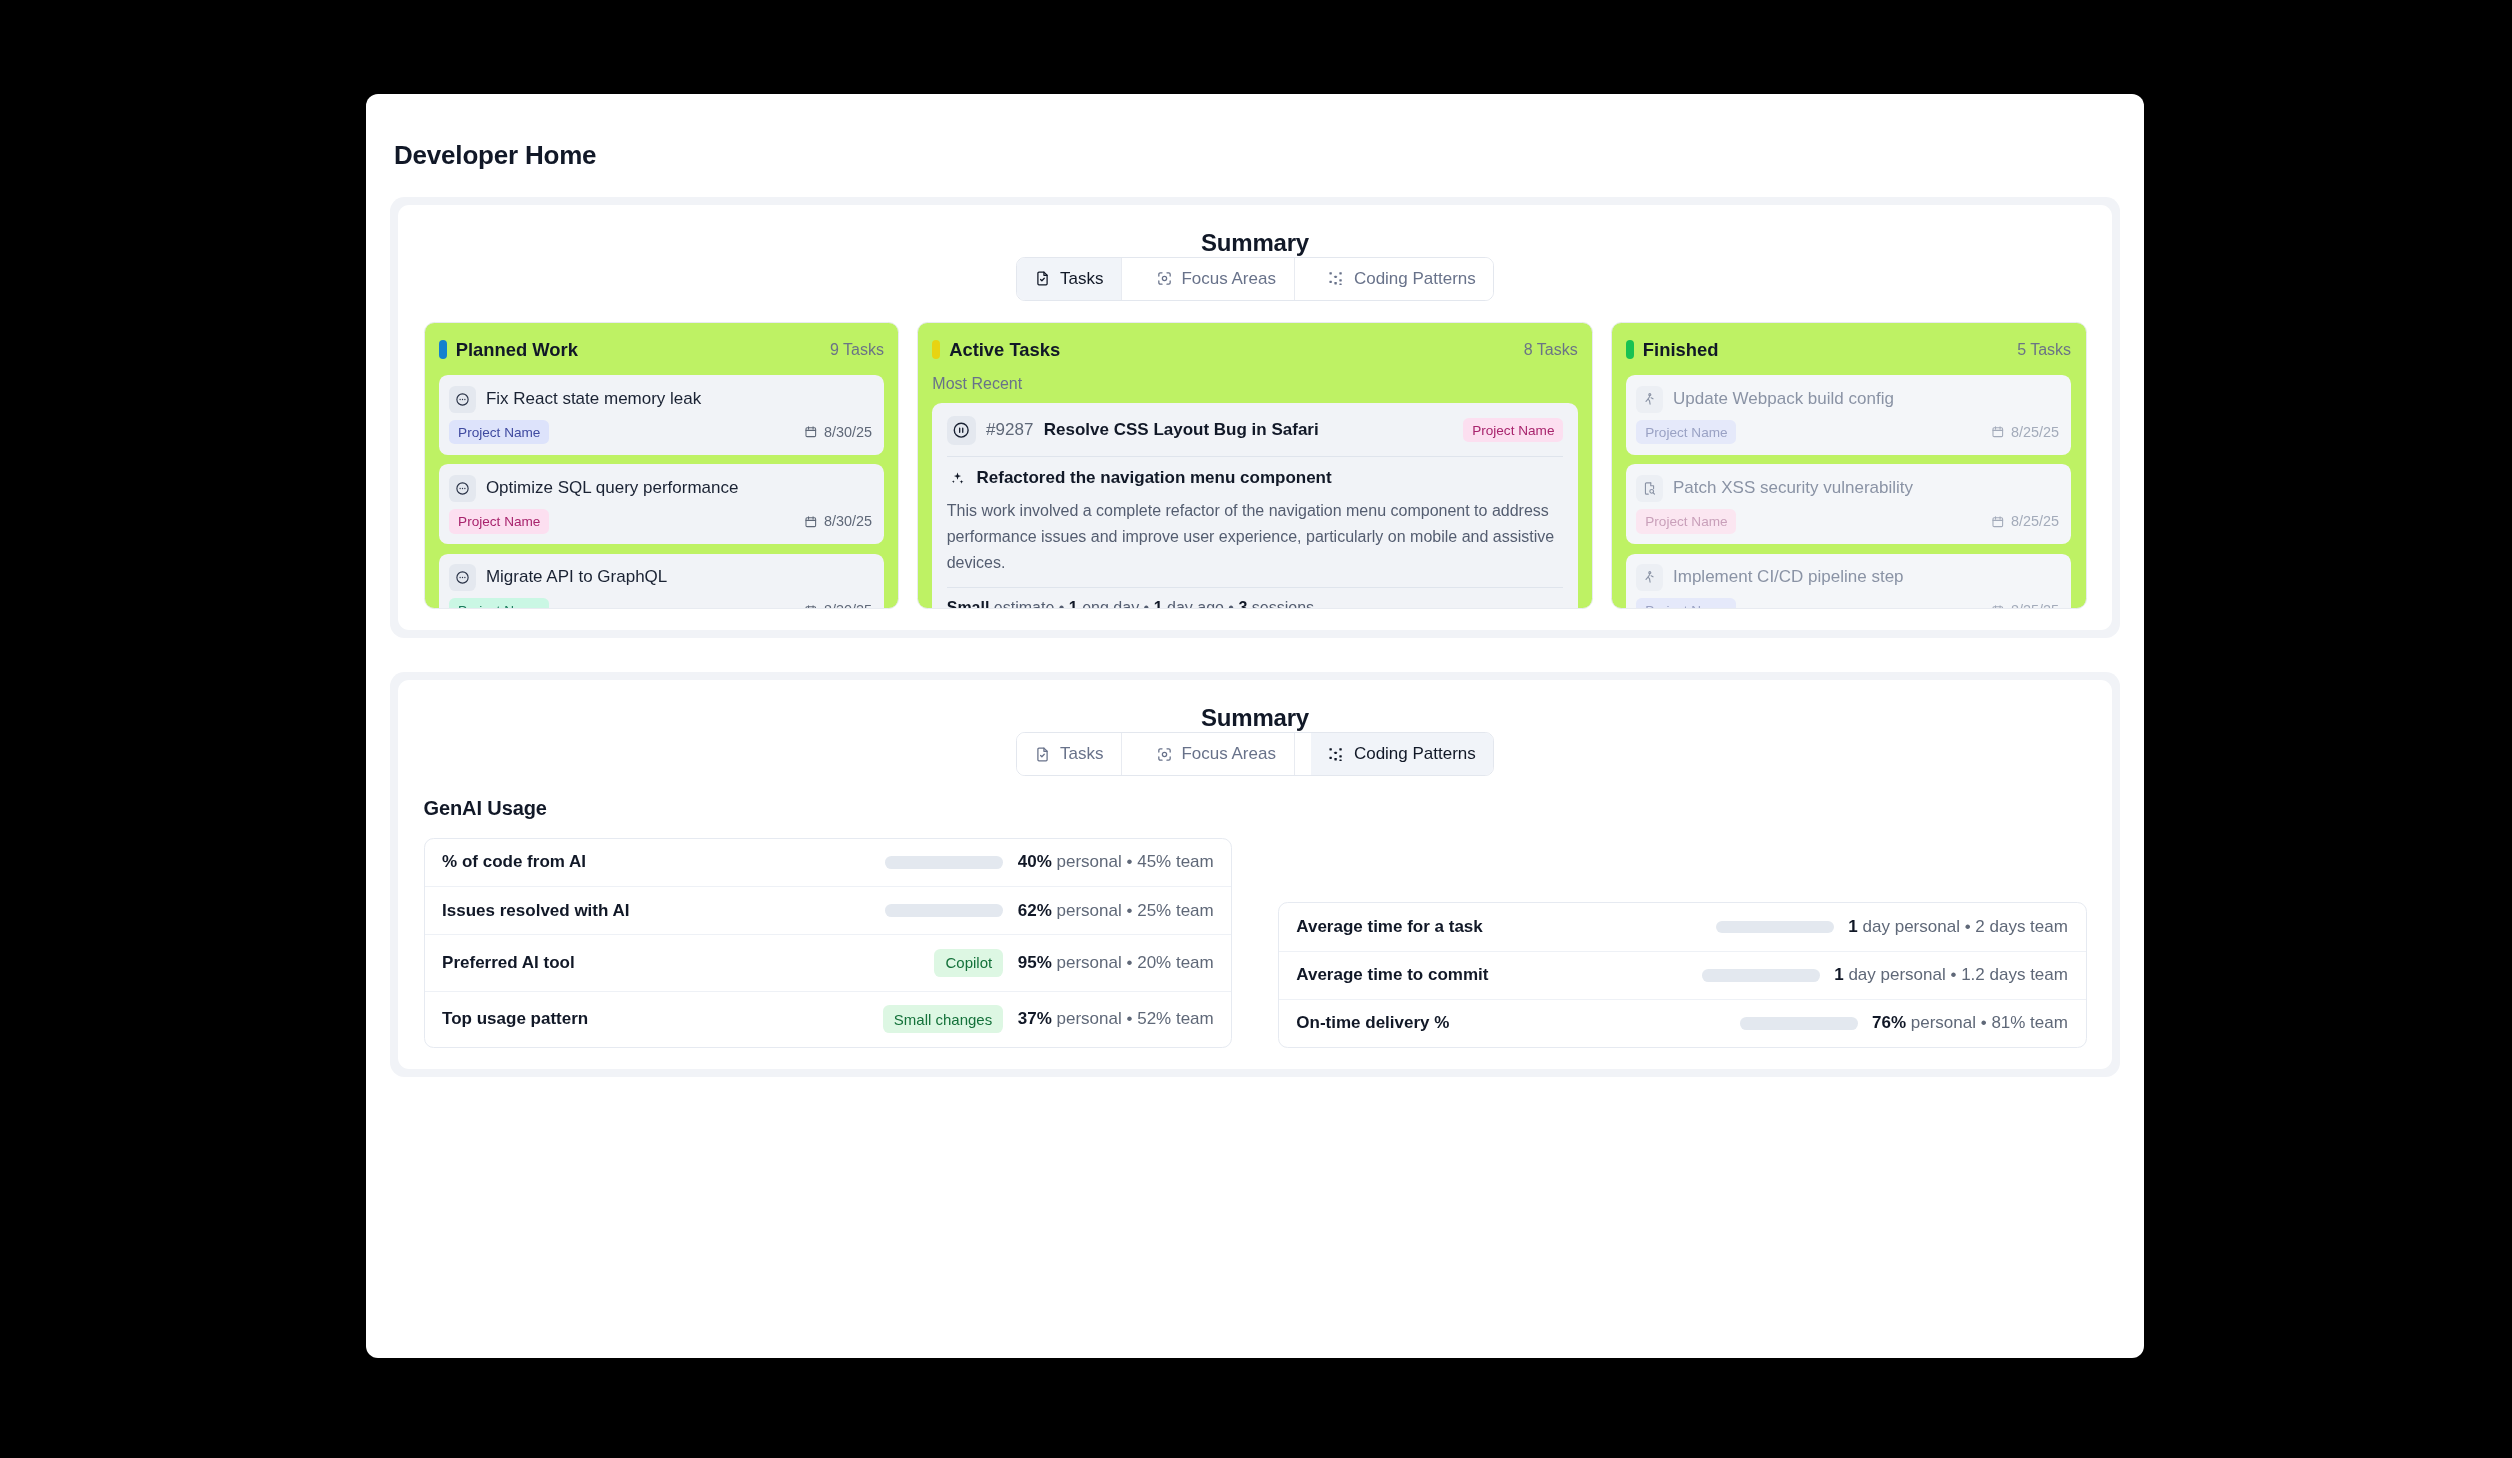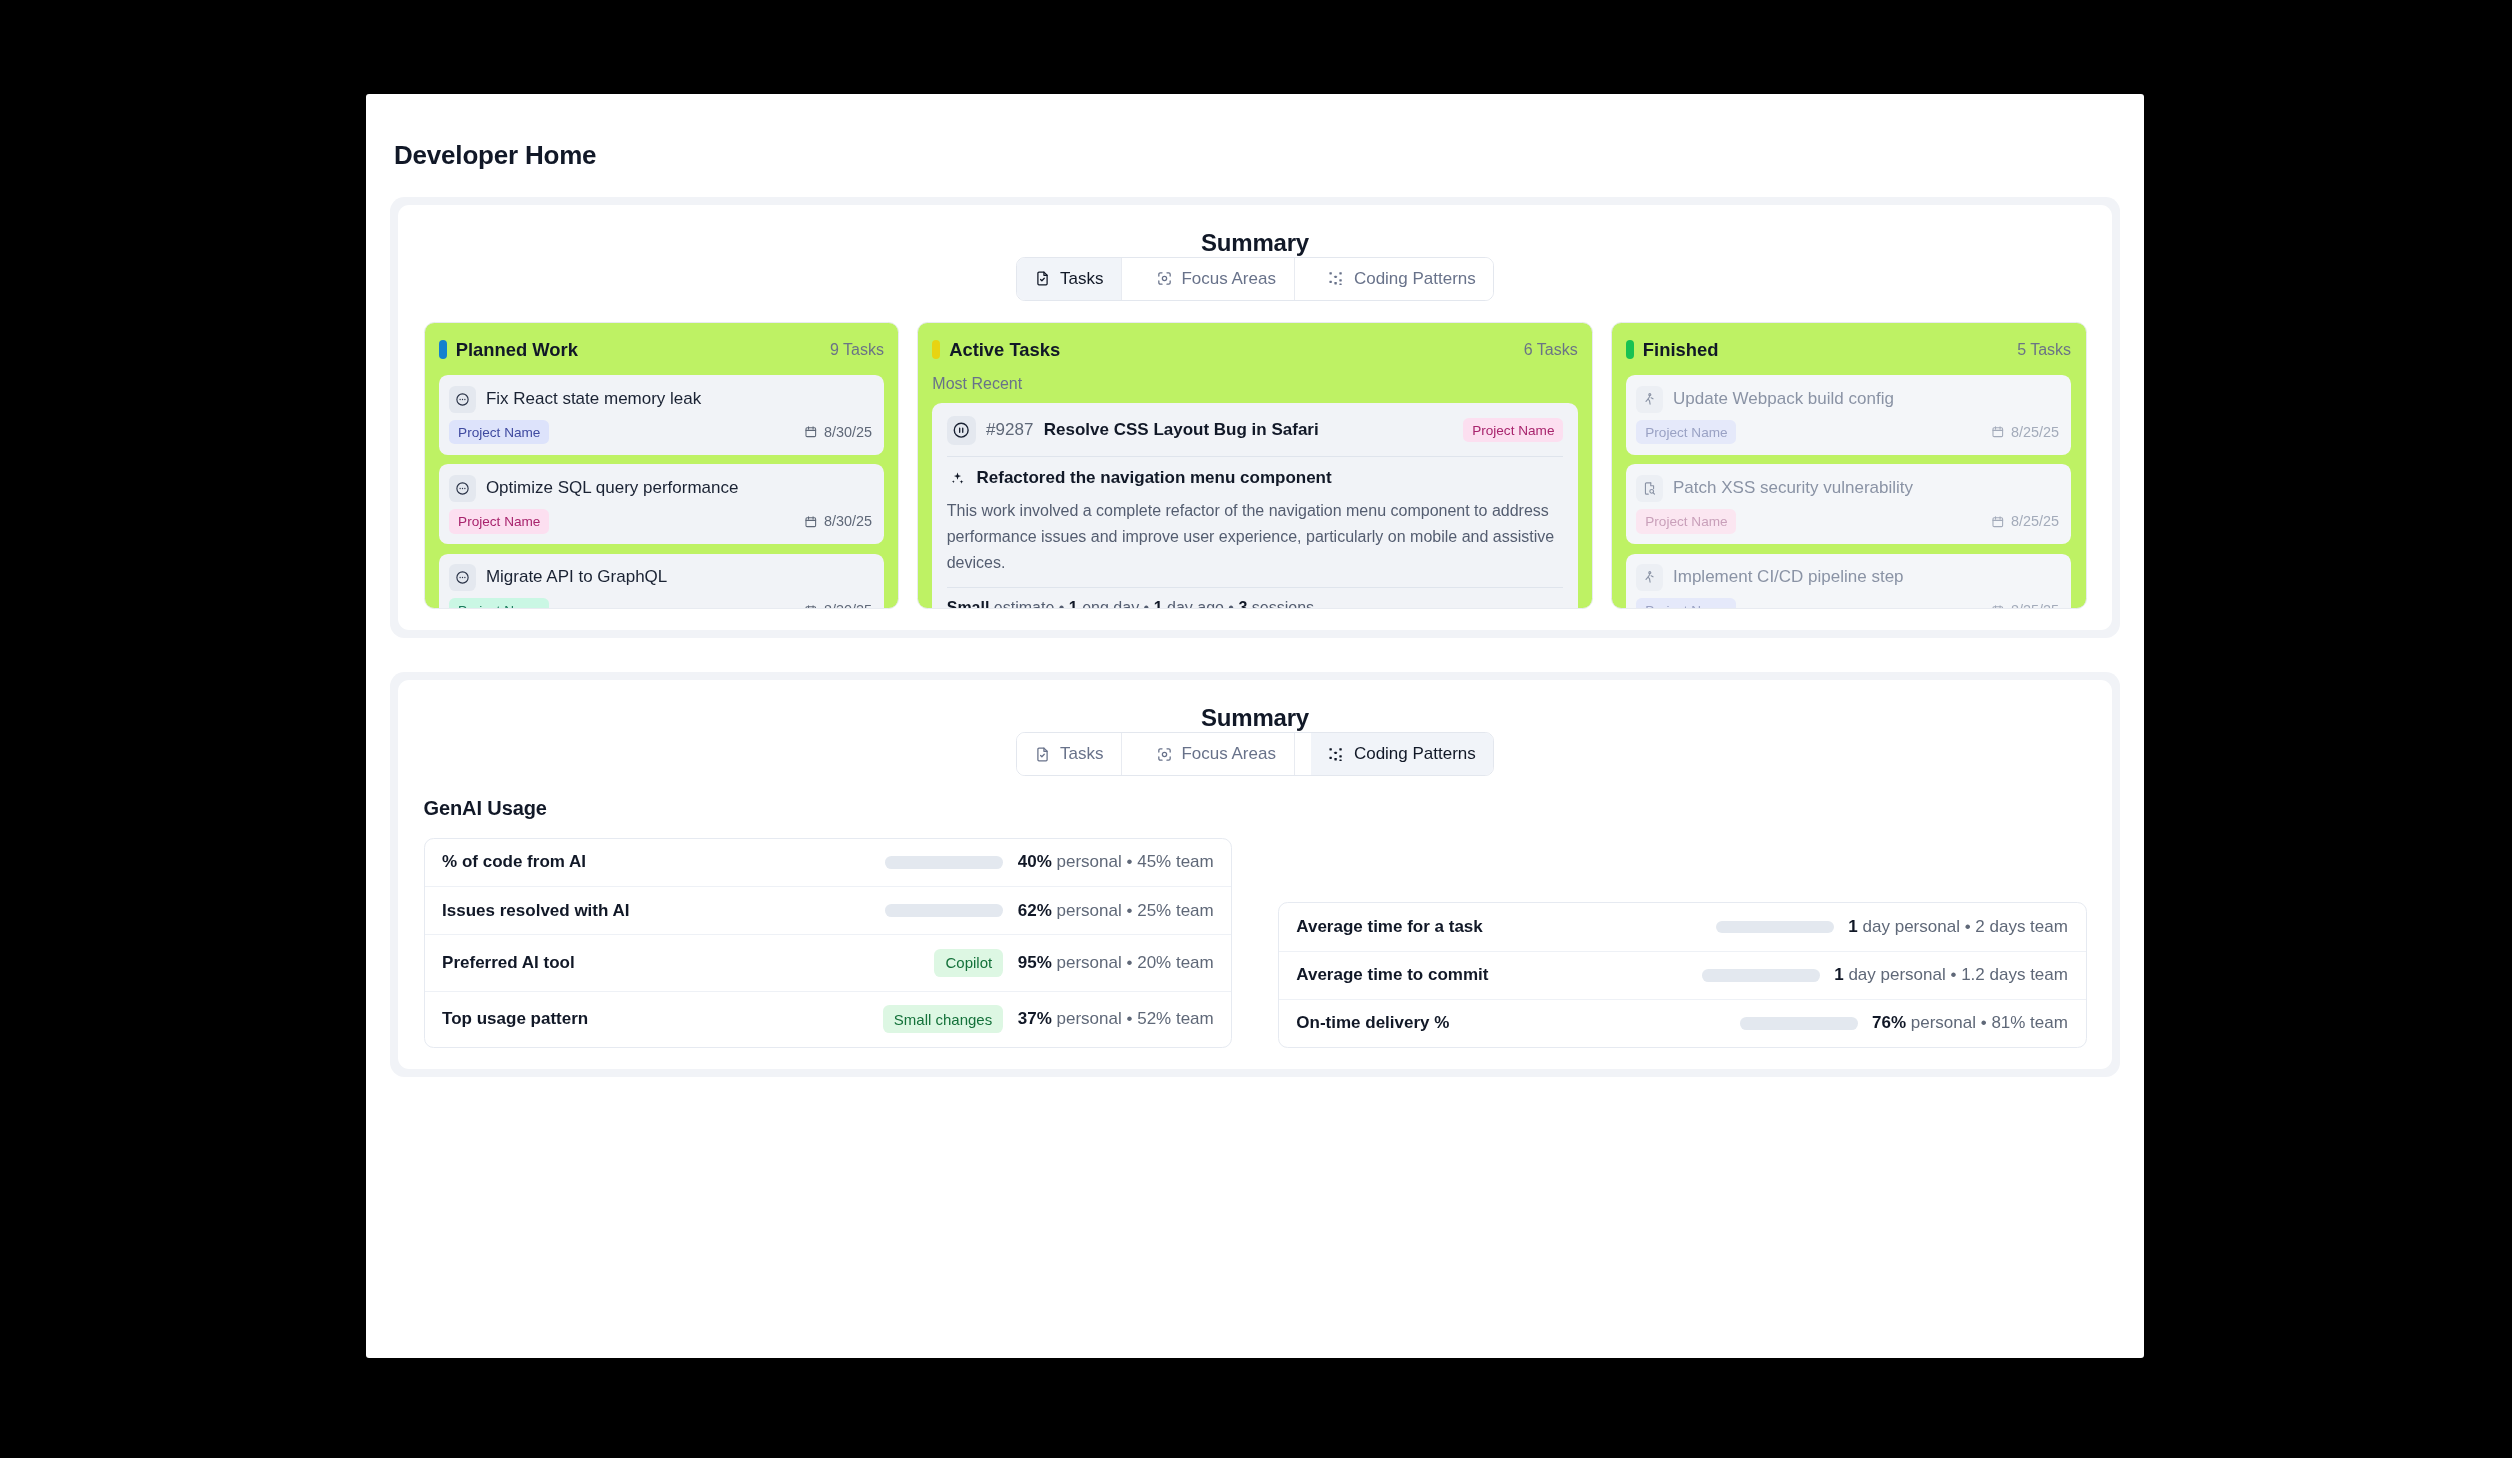--- a/index.html
+++ b/index.html
@@ -13,21 +13,21 @@
   }
 
   
   .window-card {
     position: absolute;
     left: 366px;
     top: 94px;
     width: 1778px;
     height: 1264px;
     background: #ffffff;
-    border-radius: 3px;
+    border-radius: 12px;
     overflow: hidden;
   }
 
   .page-title {
     font-size: 26px;
     font-weight: bold;
     color: #111827;
     padding: 46px 0 0 28px;
     letter-spacing: -0.2px;
   }
@@ -371,21 +371,21 @@
           </div>
 
         </div>
 
         <div class="col wide">
           <div class="col-head">
             <div class="col-head-left">
               <span class="col-dot" style="background:#e8d411"></span>
               <span class="col-name">Active Tasks</span>
             </div>
-            <span class="col-count">6 Tasks</span>
+            <span class="col-count">8 Tasks</span>
           </div>
 
           <div class="sub-label">Most Recent</div>
 
           <div class="active-card">
             <div class="active-row1">
               <div class="active-row1-left">
                 <span class="active-ic">
                   <svg viewBox="0 0 24 24" fill="none" stroke="#1a2233" stroke-width="1.8" stroke-linecap="round">
                       <circle cx="12" cy="12" r="9"></circle>

